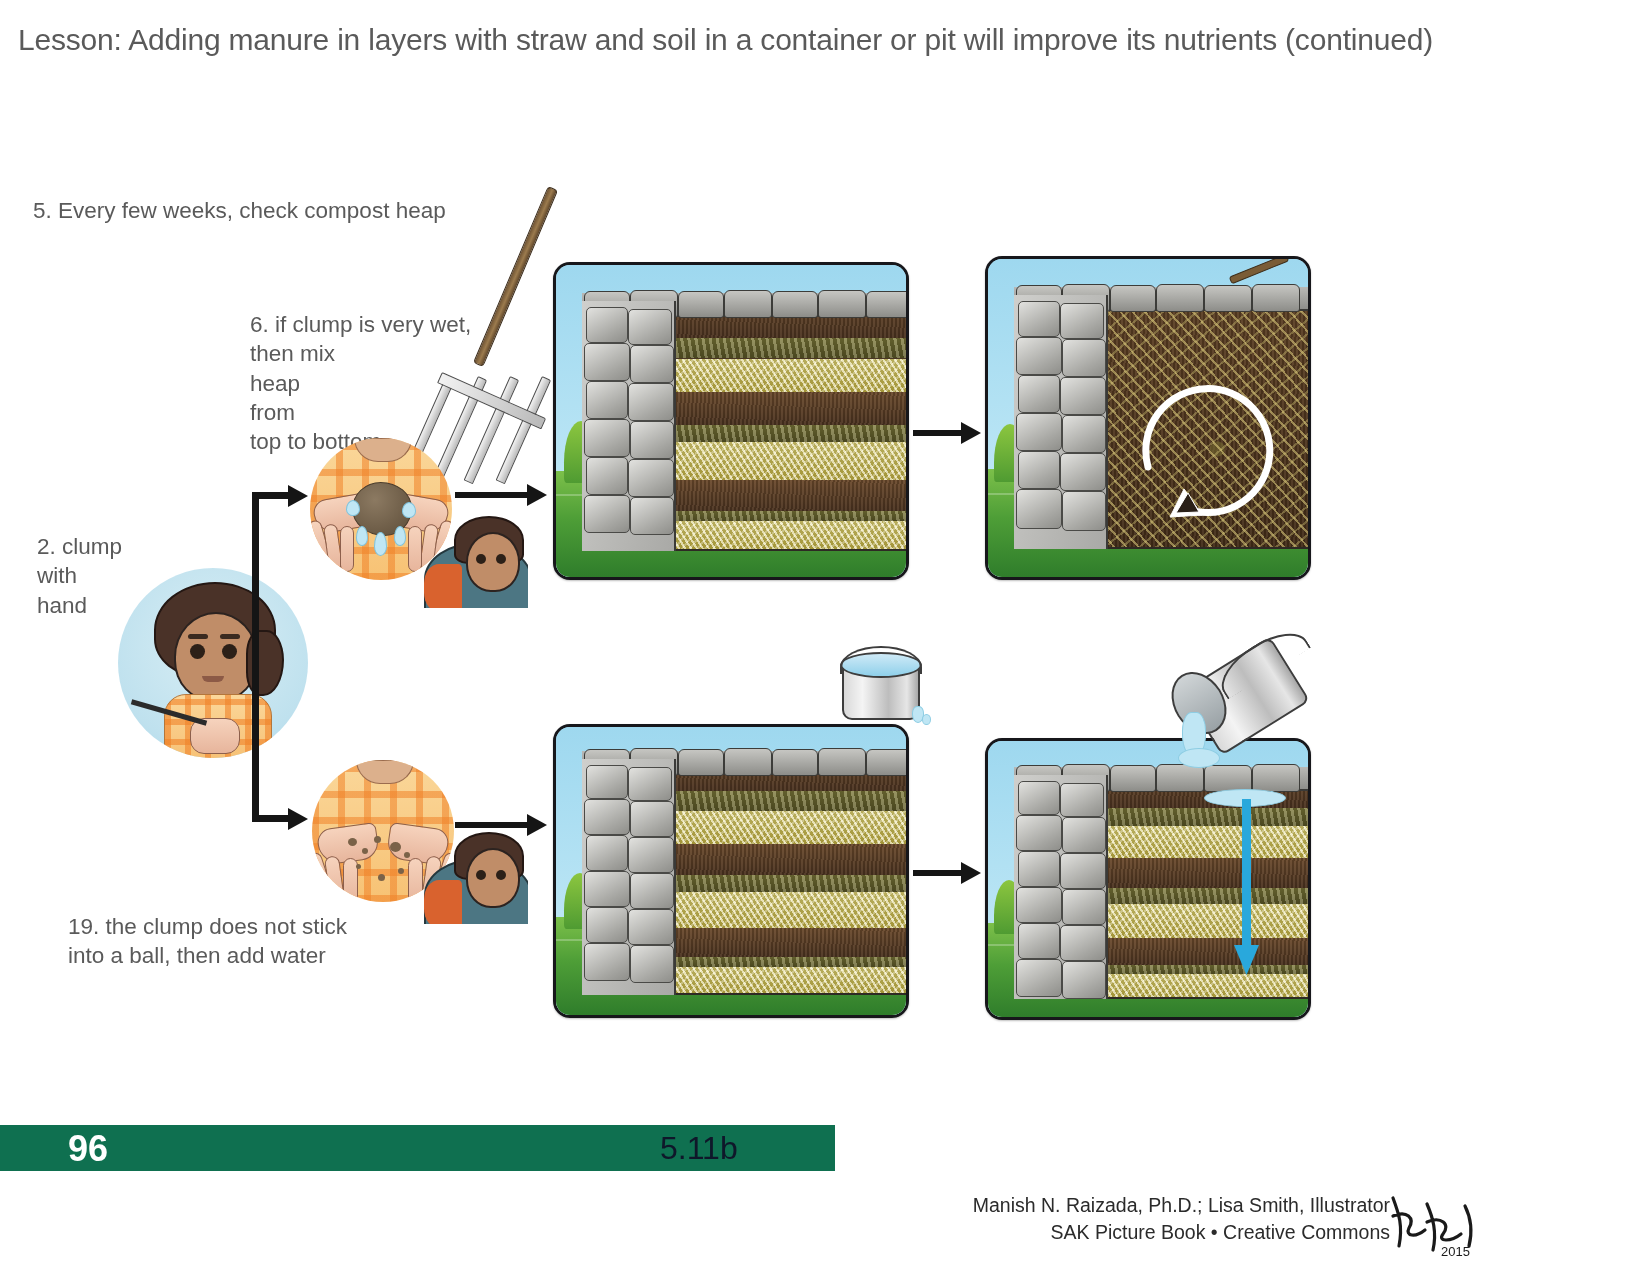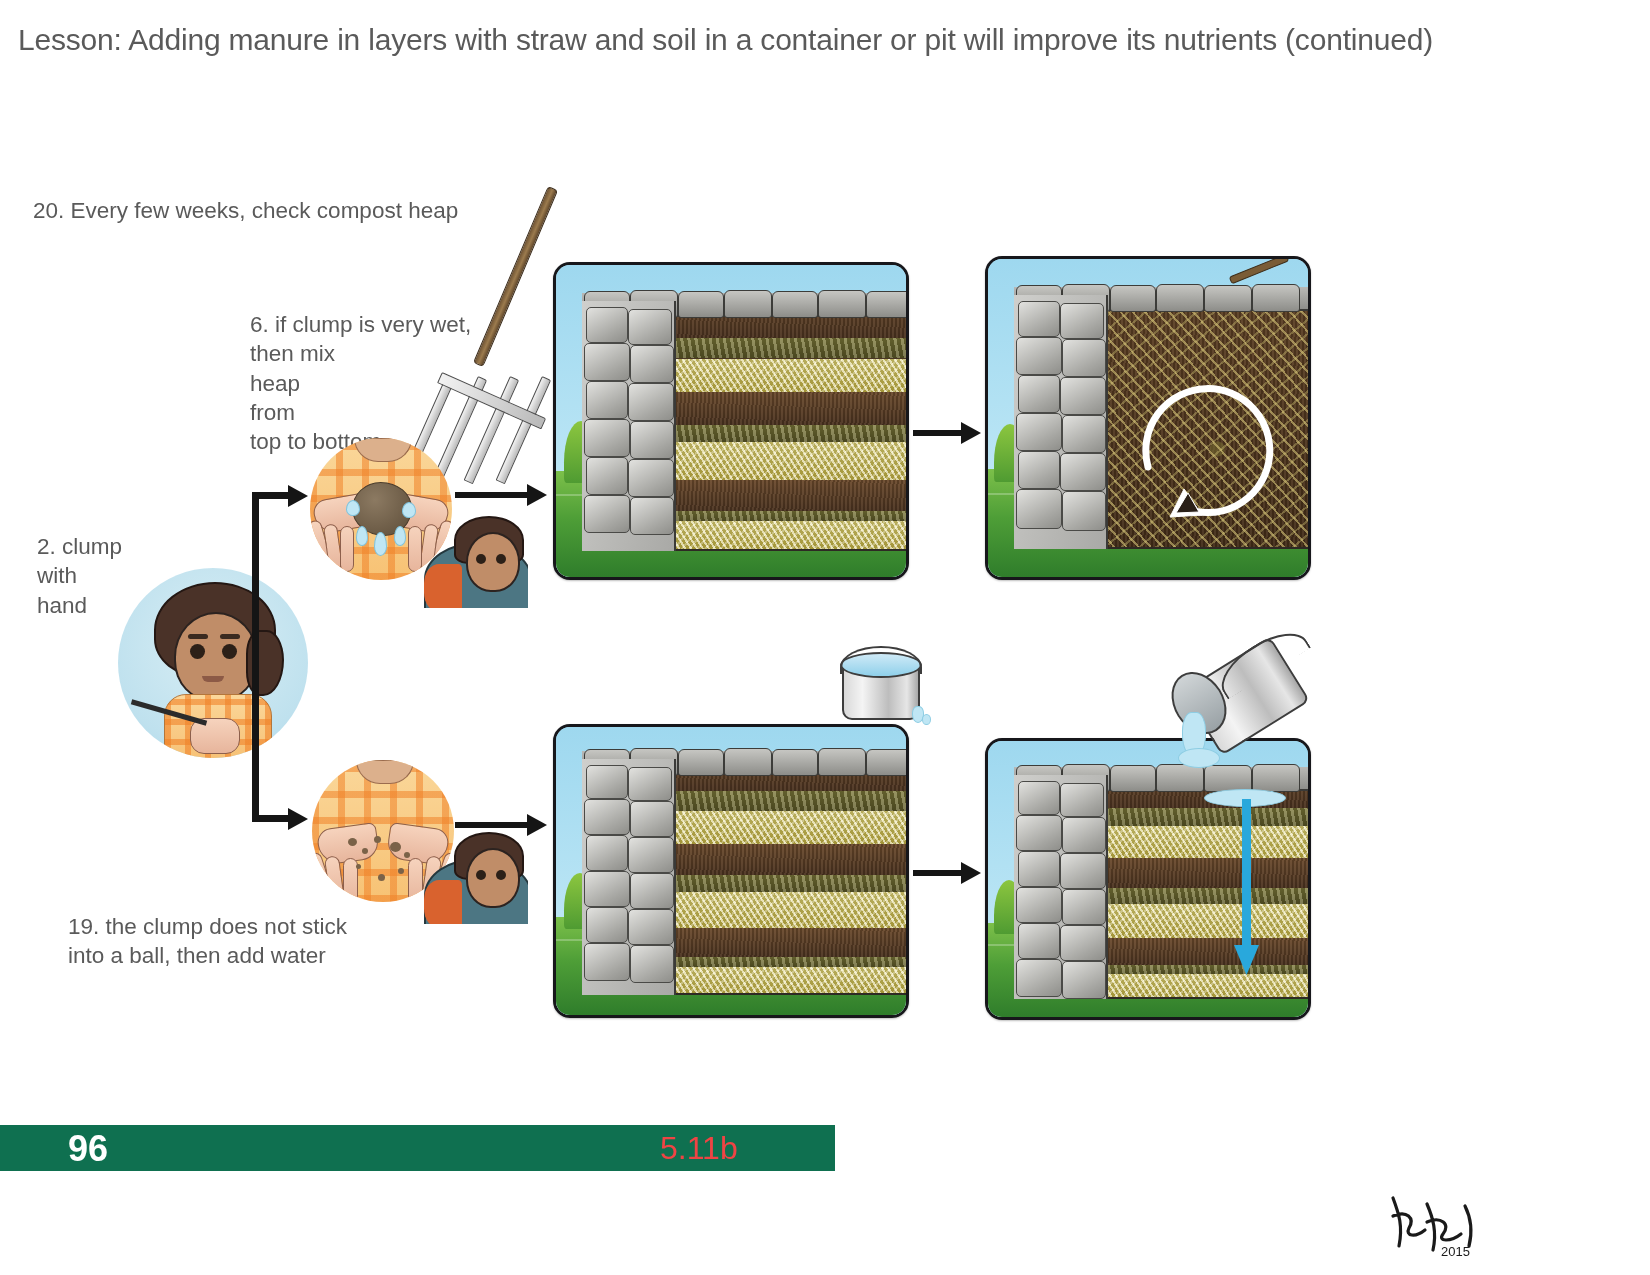--- a/index.html
+++ b/index.html
@@ -125,31 +125,31 @@
   .bucket-rim{position:absolute;border:2px solid #3d3d3d;border-radius:50%;
         background:linear-gradient(#cfeaf7,#8fd0ea);}
   .bucket-handle{position:absolute;border:2px solid #3d3d3d;border-bottom:none;
         border-radius:60% 60% 0 0/90% 90% 0 0;background:transparent;}
   .splash{position:absolute;background:#bfe6f4;border:1.5px solid #8ecde3;}
 
   
   #footer-bar{left:0;top:1125px;width:835px;height:46px;background:#0f7050;}
   #page-num{left:68px;top:1128px;font-size:36px;font-weight:bold;color:#ffffff;
         font-family:"Liberation Sans",sans-serif;}
-  #sec-num{left:660px;top:1130px;font-size:32px;color:#ef4444;}
+  #sec-num{left:660px;top:1130px;font-size:32px;color:#0f172a;}
   #credits{right:260px;top:1192px;text-align:right;font-size:19.5px;
         color:#2b2b2b;line-height:1.38;}
   #signature{right:155px;top:1188px;width:110px;height:72px;}
 </style>
 </head>
 <body>
 
 <div class="abs" id="title">Lesson: Adding manure in layers with straw and soil in a container or pit will improve its nutrients (continued)</div>
 
-<div class="abs caption" id="cap15">20. Every few weeks, check compost heap</div>
+<div class="abs caption" id="cap15">5. Every few weeks, check compost heap</div>
 <div class="abs caption" id="cap17">6. if clump is very wet,
 then mix
 heap
 from
 top to bottom</div>
 <div class="abs caption" id="cap16">2. clump
 with
 hand</div>
 <div class="abs caption" id="cap18">19.  the clump does not stick
 into a ball, then add water</div>
@@ -438,19 +438,21 @@
 <div class="abs arrow-line" style="left:913px;top:430px;width:48px;height:6px;"></div>
 <div class="abs arrow-head ah-right" style="left:961px;top:422px;"></div>
 
 <div class="abs arrow-line" style="left:913px;top:870px;width:48px;height:6px;"></div>
 <div class="abs arrow-head ah-right" style="left:961px;top:862px;"></div>
 
 <div class="abs" id="footer-bar"></div>
 <div class="abs" id="page-num">96</div>
 <div class="abs" id="sec-num">5.11b</div>
 <div class="abs" id="credits">
+  <div>Manish N. Raizada, Ph.D.; Lisa Smith, Illustrator</div>
+  <div>SAK Picture Book • Creative Commons</div>
 </div>
 <svg class="abs" id="signature" viewBox="0 0 110 72">
   <path d="M8 10 C14 26, 18 38, 14 58 M8 28 C22 22, 30 30, 24 40 C20 48, 30 50, 40 42
            M42 16 C48 30, 52 44, 48 62 M42 34 C56 28, 66 36, 58 46 C52 54, 66 54, 76 46
            M80 18 C86 30, 88 42, 84 58" stroke="#1a1a1a" stroke-width="3.2" fill="none" stroke-linecap="round"></path>
   <text x="56" y="68" font-family="Liberation Sans, sans-serif" font-size="13" fill="#1a1a1a">2015</text>
 </svg>
 
 </body></html>

